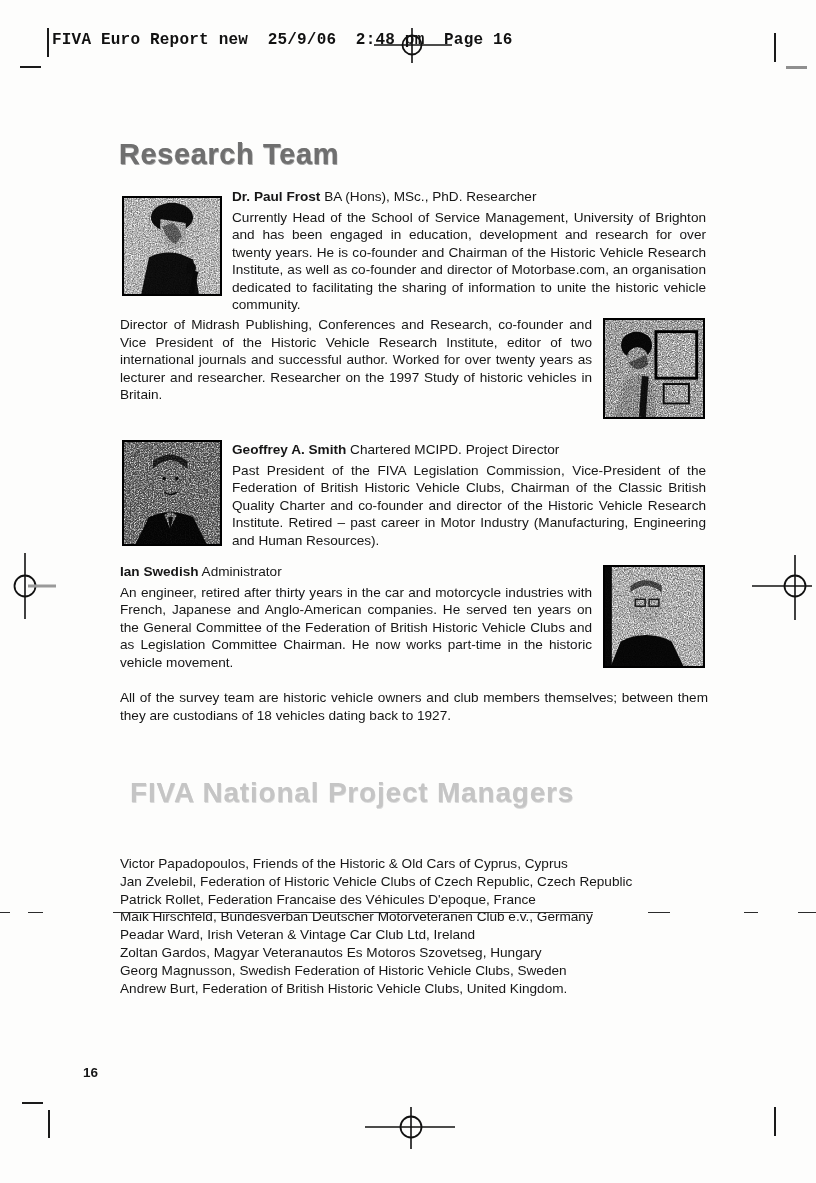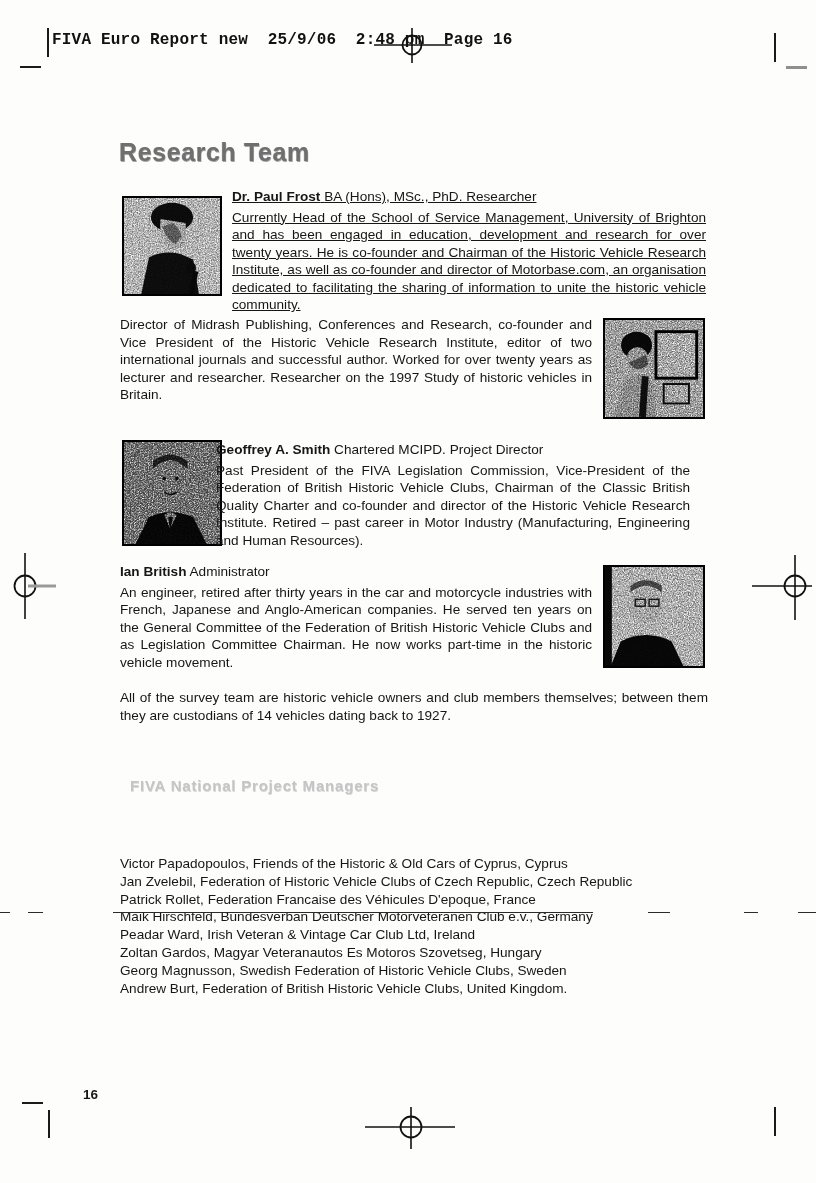--- a/index.html
+++ b/index.html
@@ -12,50 +12,50 @@
   
   .print-info{
     left:52px;top:31px;font-family:"Liberation Mono","DejaVu Sans Mono",monospace;
     font-size:16px;font-weight:bold;letter-spacing:0.2px;color:#111;white-space:pre;
   }
   
   .crop{position:absolute;background:#1a1a1a;}
   .crop.gray{background:#8f8f8f;}
   
   .title1{
-    left:119px;top:138px;font-size:25px;font-weight:600;color:#6f6f6f;
+    left:119px;top:138px;font-size:29px;font-weight:600;color:#6f6f6f;
     letter-spacing:0.6px;text-shadow:0.6px 0.6px 0 #a5a5a5, -0.4px -0.4px 0 #c9c9c9;
   }
   .title2{
-    left:130px;top:777px;font-size:15px;font-weight:600;color:#c5c5c5;
+    left:130px;top:777px;font-size:28px;font-weight:600;color:#c5c5c5;
     letter-spacing:0.8px;text-shadow:0.5px 0.5px 0 #dadada;
   }
   
   .bio-text{position:absolute;text-align:justify;font-size:13.6px;line-height:17.5px;}
   .bio-head{font-size:13.6px;line-height:17.5px;margin:0 0 3px 0;text-align:left;}
   .bio-name{font-weight:bold;}
-  .bt1{left:232px;top:188px;width:474px;text-decoration:underline;}
+  .bt1{left:232px;top:188px;width:474px;}
   .bt2{left:120px;top:316px;width:472px;}
-  .bt3{left:216px;top:441px;width:474px;}
+  .bt3{left:232px;top:441px;width:474px;}
   .bt4{left:120px;top:563px;width:472px;}
   .photo{position:absolute;border:2px solid #000;background:#f3f3f3;box-sizing:border-box;}
   .ph1{left:122px;top:196px;width:100px;height:100px;}
   .ph2{left:603px;top:318px;width:102px;height:101px;}
   .ph3{left:122px;top:440px;width:100px;height:106px;}
   .ph4{left:603px;top:565px;width:102px;height:103px;}
   .photo svg{display:block;width:100%;height:100%;}
   
   .summary{left:120px;top:689px;width:588px;text-align:justify;font-size:13.6px;line-height:17.5px;}
   
   .managers{left:120px;top:855px;width:600px;}
   .mgr{font-size:13.6px;line-height:17.8px;white-space:nowrap;}
   
   .fold{position:absolute;top:912px;height:1px;background:#2b2b2b;}
   
-  .pageno{left:83px;top:1065px;font-size:13.5px;font-weight:bold;margin-top:22px;}
+  .pageno{left:83px;top:1065px;font-size:13.5px;font-weight:bold;}
   svg.mark{position:absolute;overflow:visible;}
 </style>
 </head>
 <body>
 
 <div class="abs print-info">FIVA Euro Report new  25/9/06  2:48 pm  Page 16</div>
 
 <div class="crop" style="left:47px;top:28px;width:2px;height:29px;"></div>
 <div class="crop" style="left:20px;top:66px;width:21px;height:2px;"></div>
 
@@ -159,21 +159,21 @@
 <div class="bio-text bt3">
   <div class="bio-head">
     <span class="bio-name">Geoffrey A. Smith</span>
     <span>Chartered MCIPD. Project Director</span>
   </div>
   <div>Past President of the FIVA Legislation Commission, Vice-President of the Federation of British Historic Vehicle Clubs, Chairman of the Classic British Quality Charter and co-founder and director of the Historic Vehicle Research Institute. Retired – past career in Motor Industry (Manufacturing, Engineering and Human Resources).</div>
 </div>
 
 <div class="bio-text bt4">
   <div class="bio-head">
-    <span class="bio-name">Ian British</span>
+    <span class="bio-name">Ian Swedish</span>
     <span>Administrator</span>
   </div>
   <div>An engineer, retired after thirty years in the car and motorcycle industries with French, Japanese and Anglo-American companies. He served ten years on the General Committee of the Federation of British Historic Vehicle Clubs and as Legislation Committee Chairman. He now works part-time in the historic vehicle movement.</div>
 </div>
 <div class="photo ph4">
   <svg viewBox="0 0 100 101">
     <filter id="nz4">
         <feTurbulence type="fractalNoise" baseFrequency="0.8" numOctaves="2" seed="19"></feTurbulence>
       <feColorMatrix type="matrix" values="0 0 0 0 0  0 0 0 0 0  0 0 0 0 0  1.2 1.2 1.2 0 -1.3"></feColorMatrix>
       </filter>
@@ -181,21 +181,21 @@
     <rect x="0" y="0" width="7" height="101" fill="#0c0c0c"></rect>
     <path d="M26 26 Q42 12 58 26 L58 19 Q42 8 26 19 Z" fill="#444" opacity="0.85"></path>
     <ellipse cx="42" cy="38" rx="16" ry="19" fill="#e3e3e3"></ellipse>
     <rect x="31" y="33" width="10" height="7" fill="none" stroke="#222" stroke-width="1.5"></rect>
     <rect x="45" y="33" width="10" height="7" fill="none" stroke="#222" stroke-width="1.5"></rect>
     <path d="M6 101 L16 76 Q42 63 68 76 L80 101 Z" fill="#0b0b0b"></path>
     <rect width="100" height="101" filter="url(#nz4)" opacity="0.55"></rect>
   </svg>
 </div>
 
-<div class="abs summary">All of the survey team are historic vehicle owners and club members themselves; between them they are custodians of 14 vehicles dating back to 1927.</div>
+<div class="abs summary">All of the survey team are historic vehicle owners and club members themselves; between them they are custodians of 18 vehicles dating back to 1927.</div>
 
 <div class="abs title2">FIVA National Project Managers</div>
 
 <div class="abs managers">
   <div class="mgr">Victor Papadopoulos, Friends of the Historic &amp; Old Cars of Cyprus, Cyprus</div>
   <div class="mgr">Jan Zvelebil, Federation of Historic Vehicle Clubs of Czech Republic, Czech Republic</div>
   <div class="mgr">Patrick Rollet, Federation Francaise des Véhicules D'epoque, France</div>
   <div class="mgr">Maik Hirschfeld, Bundesverban Deutscher Motorveteranen Club e.v., Germany</div>
   <div class="mgr">Peadar Ward, Irish Veteran &amp; Vintage Car Club Ltd, Ireland</div>
   <div class="mgr">Zoltan Gardos, Magyar Veteranautos Es Motoros Szovetseg, Hungary</div>

